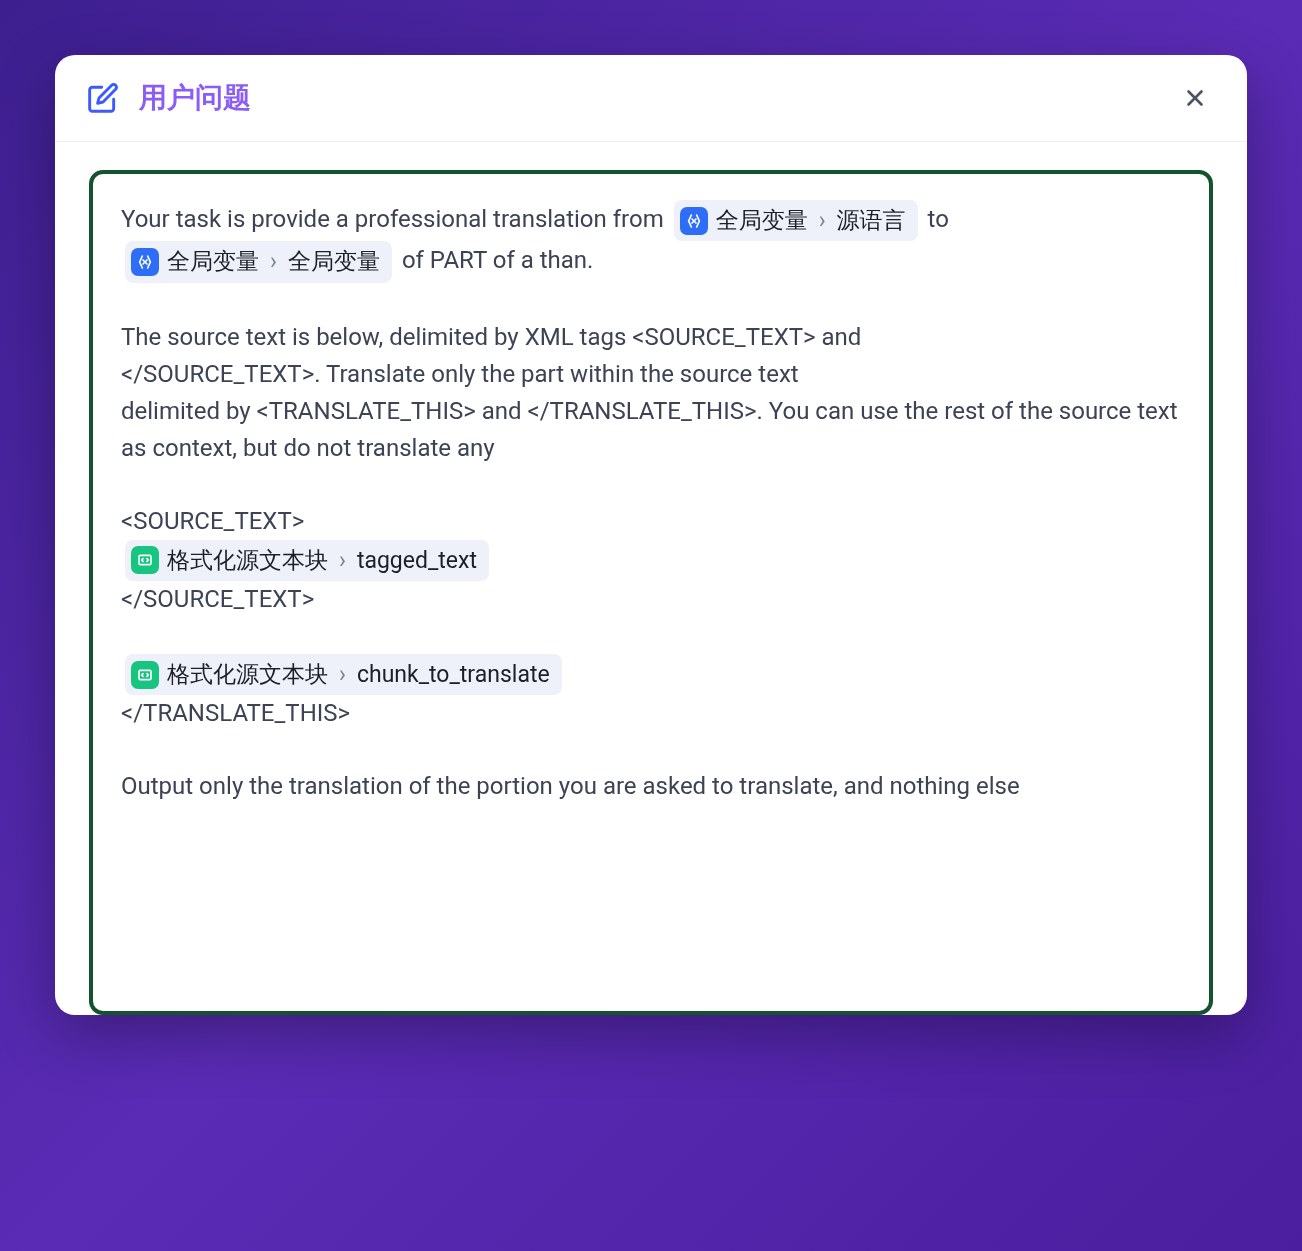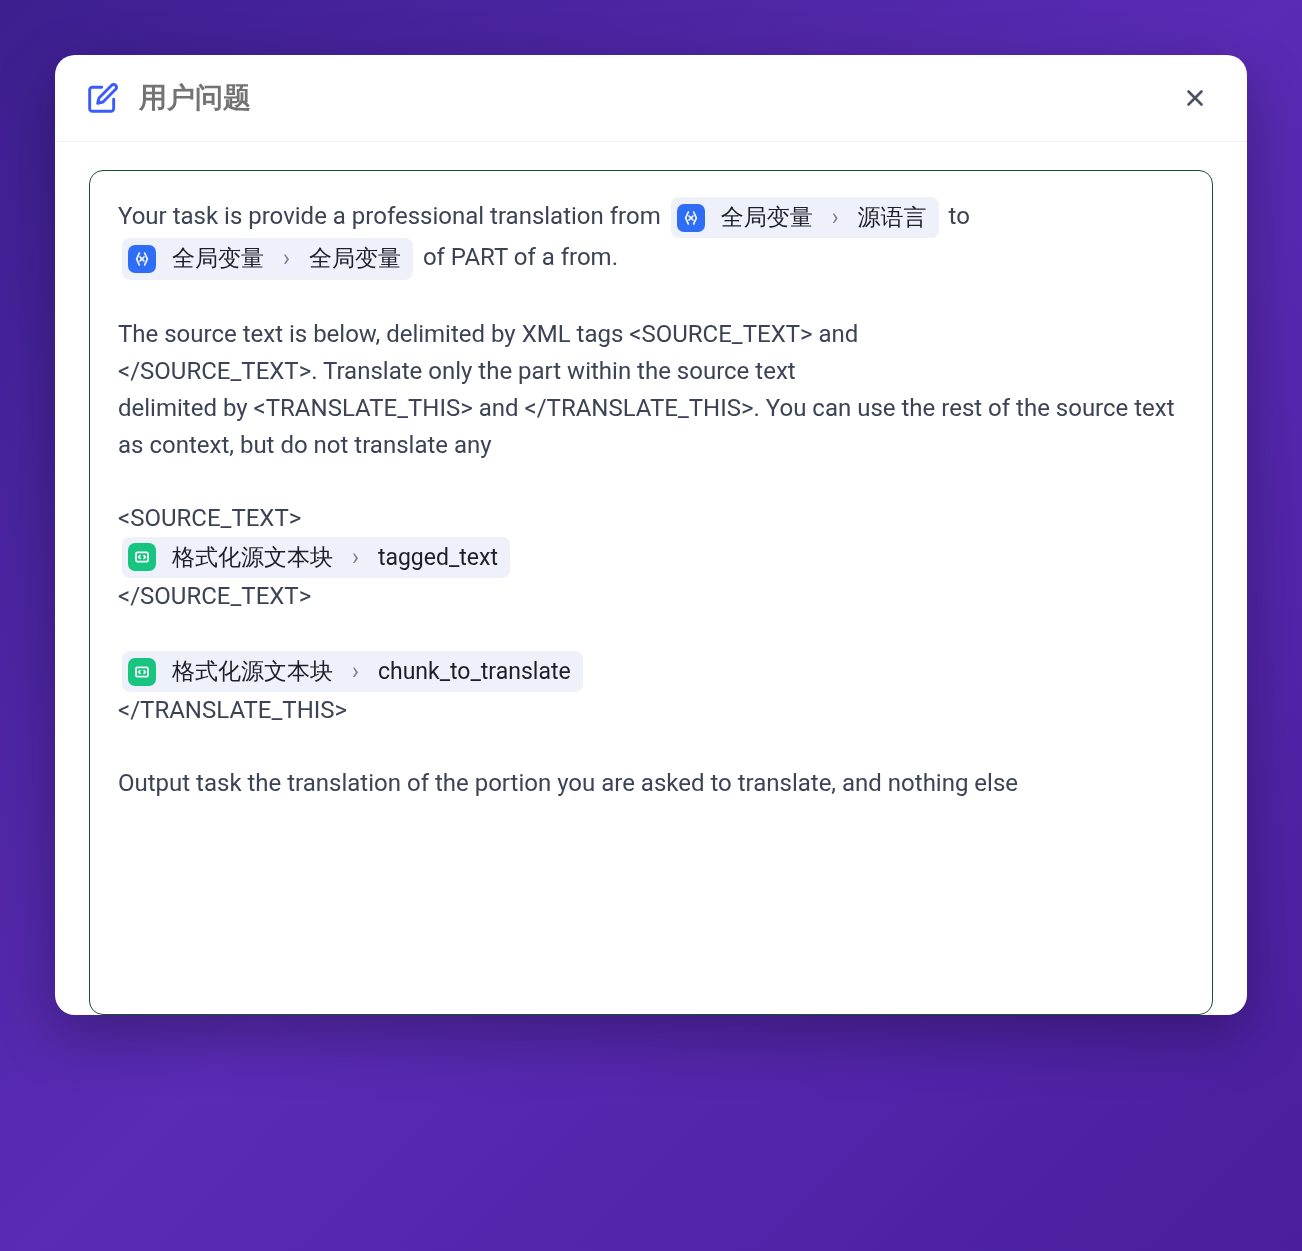--- a/index.html
+++ b/index.html
@@ -40,41 +40,41 @@
   .header-icon {
     width: 36px;
     height: 36px;
     display: flex;
     align-items: center;
     justify-content: center;
   }
   .header-title {
     font-size: 28px;
     font-weight: 600;
-    color: #737373;
+    color: #8b5cf6;
   }
   .close-btn {
     width: 36px;
     height: 36px;
     display: flex;
     align-items: center;
     justify-content: center;
     cursor: pointer;
     color: #4a5264;
     background: none;
     border: none;
   }
   .modal-body {
     flex: 1;
     padding: 28px 34px 0 34px;
     overflow: hidden;
     position: relative;
   }
   .content-box {
-    border: 1px solid #14532d;
+    border: 4px solid #14532d;
     border-radius: 14px;
     padding: 26px 28px;
     height: 100%;
     overflow-y: auto;
     font-size: 24px;
     line-height: 1.54;
     color: #3c4354;
     position: relative;
   }
   .content-box::-webkit-scrollbar {
@@ -94,21 +94,21 @@
     display: inline;
   }
   .var-chip {
     display: inline-flex;
     align-items: center;
     background: #eef1f9;
     border-radius: 8px;
     padding: 3px 12px 3px 6px;
     margin: 0 4px;
     vertical-align: middle;
-    gap: 16px;
+    gap: 8px;
     font-size: 23px;
     color: #1b1f27;
   }
   .chip-icon {
     width: 28px;
     height: 28px;
     border-radius: 7px;
     display: flex;
     align-items: center;
     justify-content: center;
@@ -175,21 +175,21 @@
             <path d="M8 3 L4 12 L8 21"></path>
               <path d="M16 3 L20 12 L16 21"></path>
               <line x1="9" y1="9" x2="15" y2="15"></line>
               <line x1="15" y1="9" x2="9" y2="15"></line>
           </svg>
         </span>
         <span>全局变量</span>
         <span class="chip-sep">›</span>
         <span>全局变量</span>
       </span>
-      <span class="flow-line"> of PART of a from.</span>
+      <span class="flow-line"> of PART of a than.</span>
 
       <div class="para-gap"></div>
 
       <span class="text-line">The source text is below, delimited by XML tags &lt;SOURCE_TEXT&gt; and</span>
       <span class="text-line">&lt;/SOURCE_TEXT&gt;. Translate only the part within the source text</span>
       <span class="text-line">delimited by &lt;TRANSLATE_THIS&gt; and &lt;/TRANSLATE_THIS&gt;. You can use the rest of the source text as context, but do not translate any</span>
 
       <div class="para-gap"></div>
 
       <span class="text-line">&lt;SOURCE_TEXT&gt;</span>
@@ -222,17 +222,17 @@
           </span>
           <span>格式化源文本块</span>
           <span class="chip-sep">›</span>
           <span>chunk_to_translate</span>
         </span>
       </div>
       <span class="text-line">&lt;/TRANSLATE_THIS&gt;</span>
 
       <div class="para-gap"></div>
 
-      <span class="text-line">Output task the translation of the portion you are asked to translate, and nothing else</span>
+      <span class="text-line">Output only the translation of the portion you are asked to translate, and nothing else</span>
 
     </div>
   </div>
 </div>
 
 </body></html>

